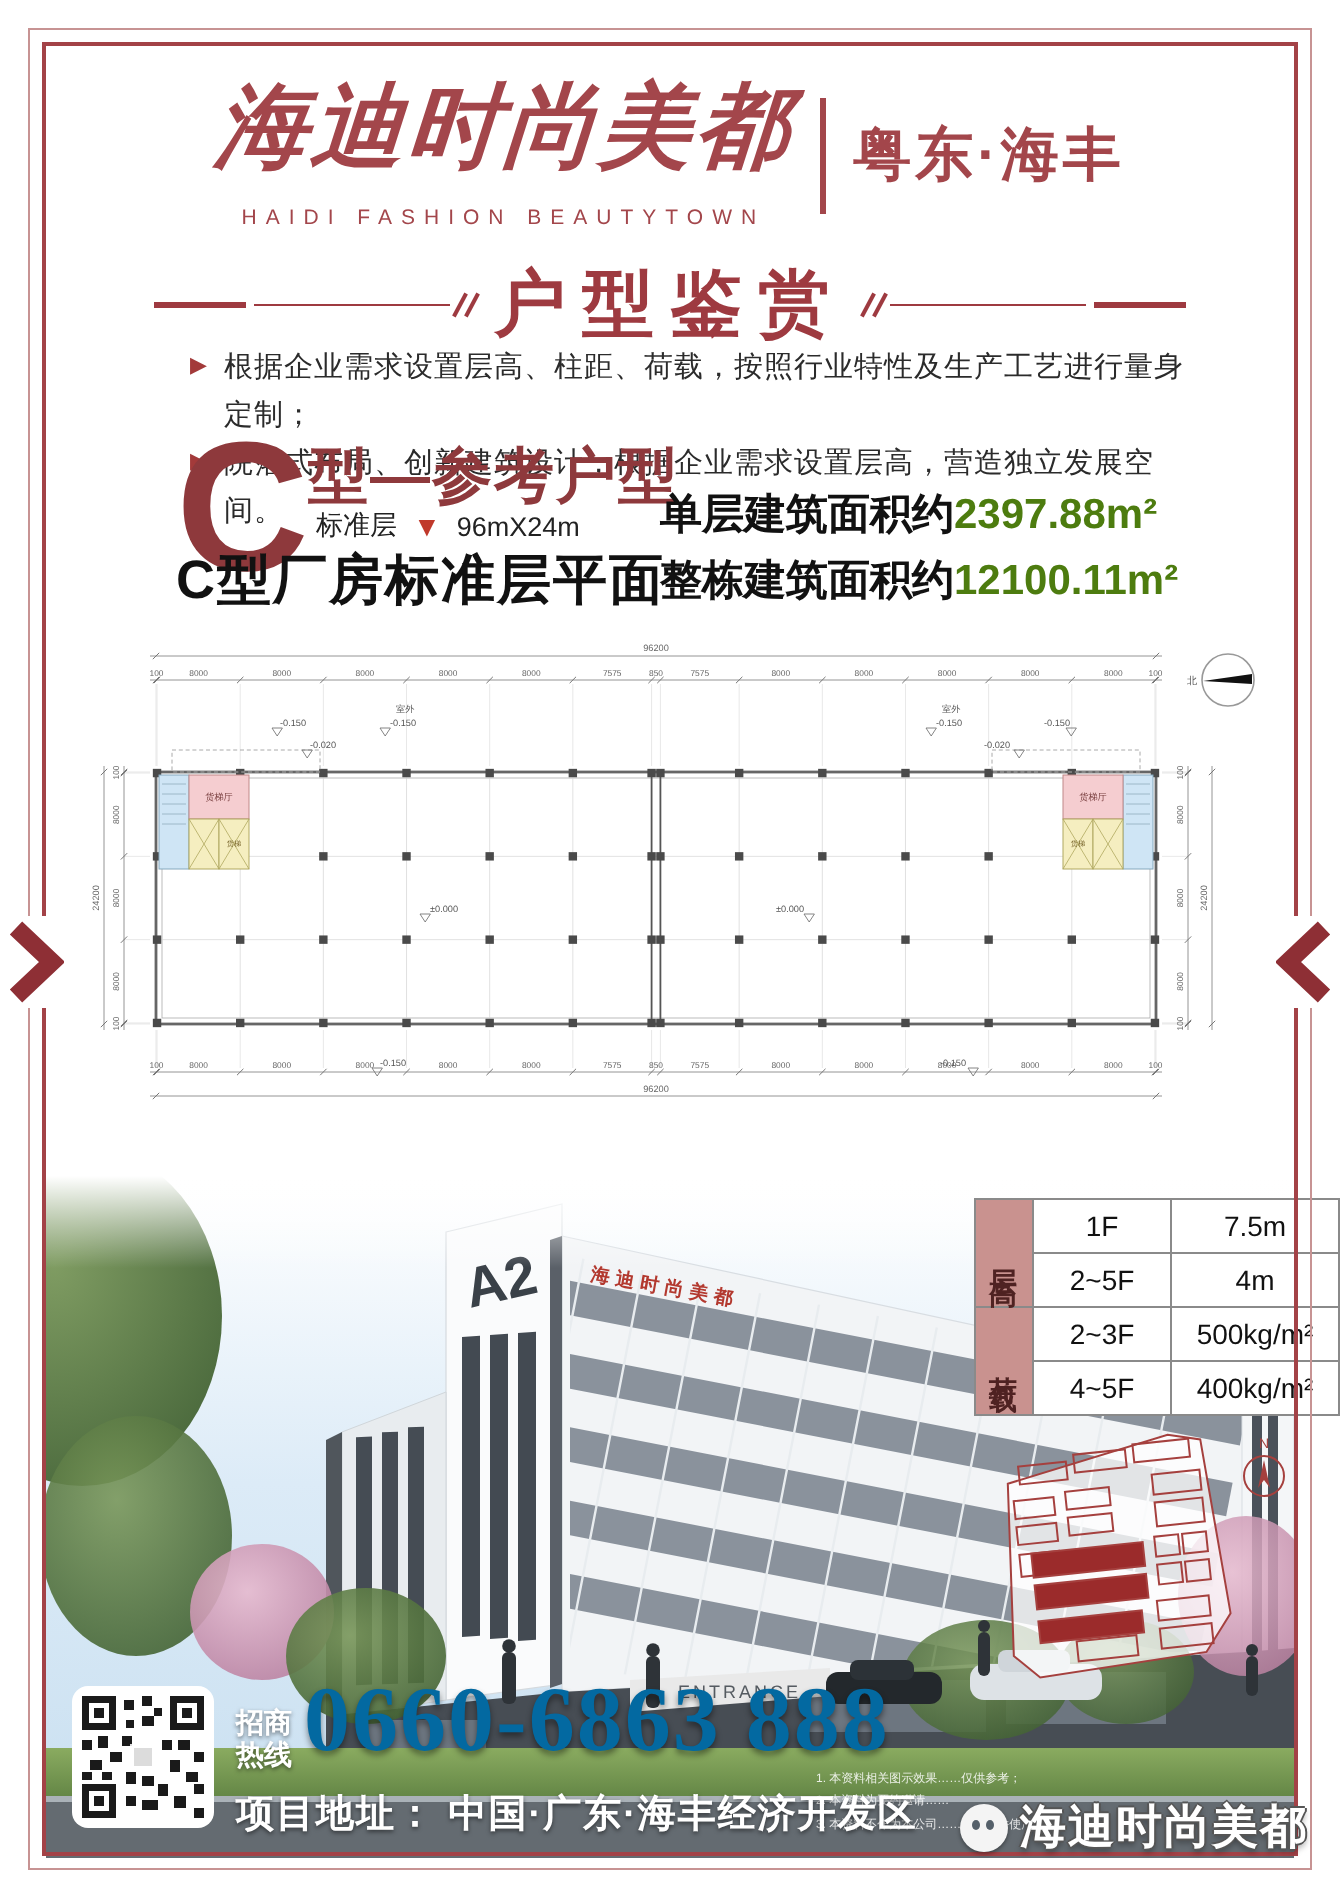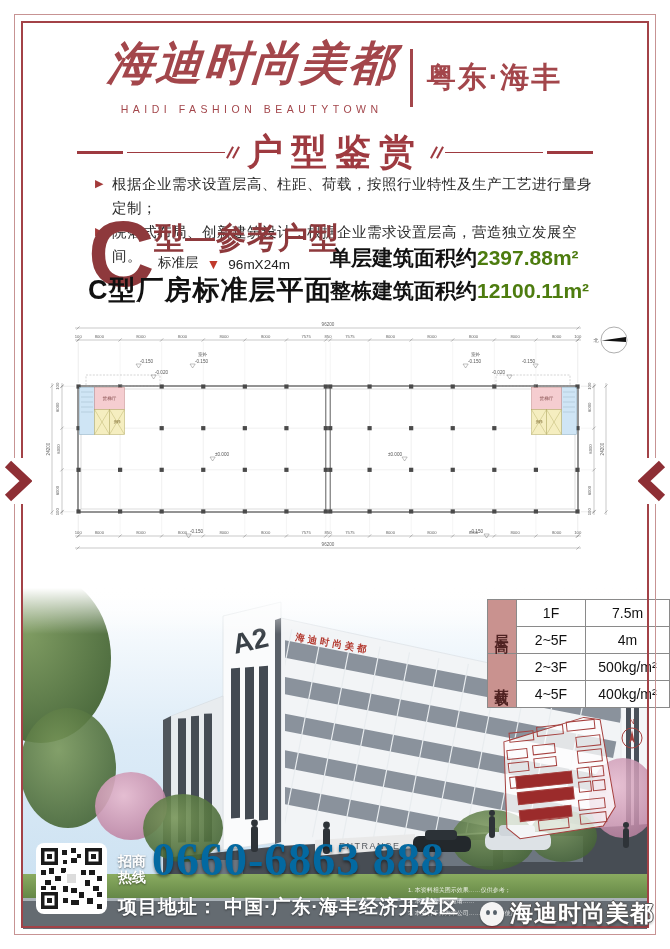--- a/index.html
+++ b/index.html
@@ -30,21 +30,21 @@
         color:#9e3a40;letter-spacing:8px;text-align:right;}
   
   .features{position:absolute;left:95px;top:173px;width:500px;}
   .feature{display:flex;align-items:flex-start;gap:8px;font-size:14.5px;color:#2b2b2b;
         line-height:1.65;letter-spacing:.5px;}
   .feature .tri{color:#a33a3a;font-size:11px;line-height:1.9;}
   
   .c-section{position:absolute;left:88px;top:214px;width:520px;height:92px;}
   .big-c{position:absolute;left:0;top:-6px;font-size:92px;font-weight:bold;color:#8e393c;line-height:1;}
   .type-title{position:absolute;left:66px;top:4px;font-size:30px;font-weight:bold;color:#8e393c;letter-spacing:1px;}
-  .type-sub{position:absolute;left:70px;top:40px;font-size:13.5px;color:#222;display:flex;align-items:flex-end;gap:8px;}
+  .type-sub{position:absolute;left:70px;top:40px;font-size:13.5px;color:#222;display:flex;align-items:center;gap:8px;}
   .type-sub .down-tri{color:#c0392b;font-size:14px;}
   .plan-title{position:absolute;left:0px;top:58px;font-size:27px;font-weight:bold;color:#111;letter-spacing:1px;}
   .area-lines{position:absolute;left:242px;top:28px;font-size:21px;font-weight:bold;color:#111;line-height:1.55;}
   .area-lines .val{color:#4d7c0f;}
   
   .plan-wrap{position:absolute;left:30px;top:314px;width:610px;}
   .plan-wrap svg{display:block;}
   
   .chev{position:absolute;z-index:6;}
   .chev .bg{position:absolute;left:0;top:0;width:30px;height:46px;background:#fff;}

